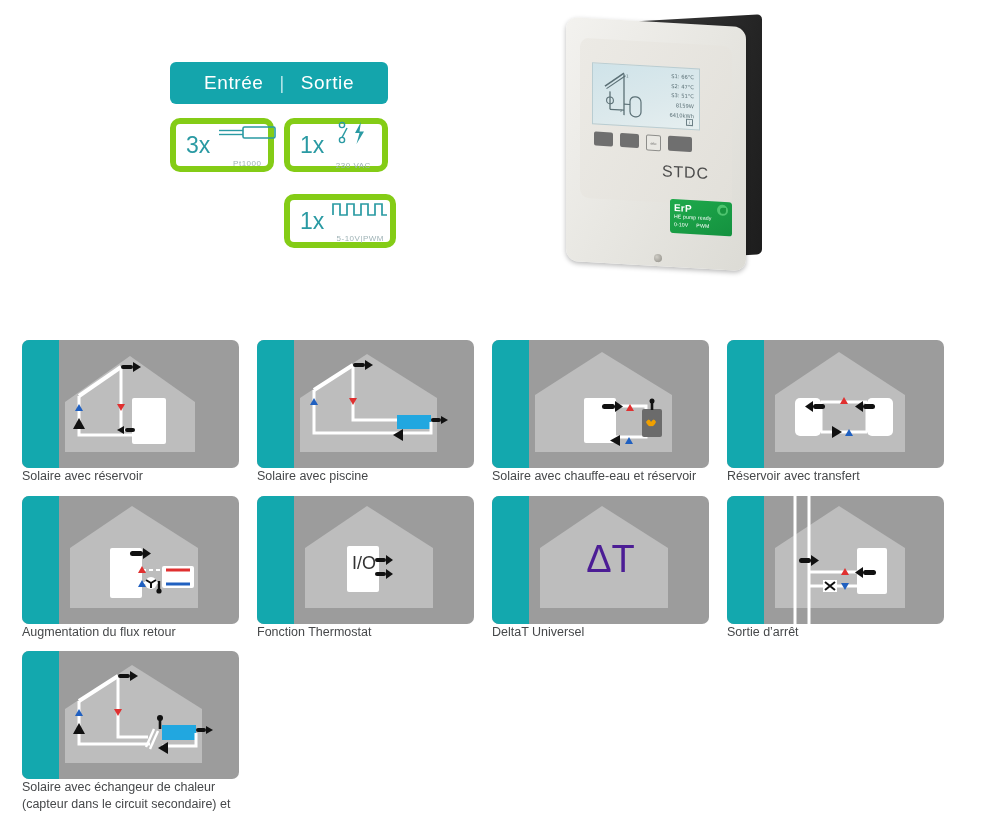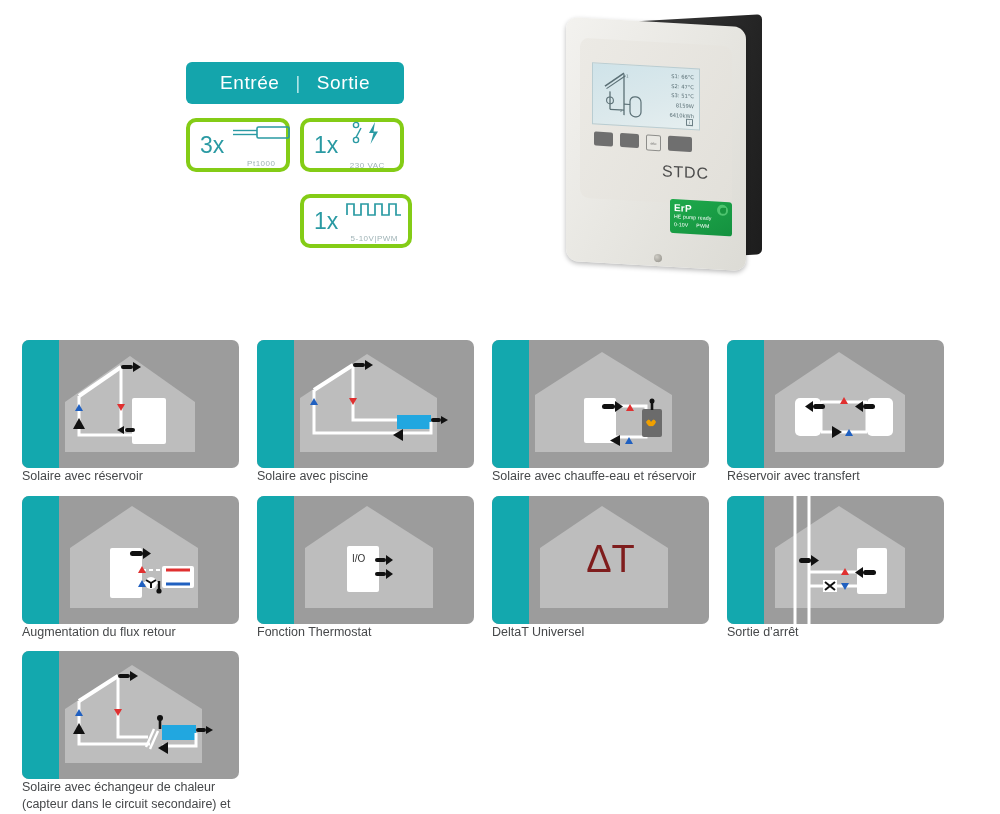--- a/index.html
+++ b/index.html
@@ -5,34 +5,34 @@
   * { box-sizing: border-box; margin: 0; padding: 0; }
   html, body {
     width: 1000px; height: 814px;
     background: #ffffff;
     font-family: "Liberation Sans", sans-serif;
     overflow: hidden;
   }
   .page { position: relative; width: 1000px; height: 814px; }
 
   
-  .spec-panel { position: absolute; left: 186px; top: 62px; width: 240px; }
+  .spec-panel { position: absolute; left: 170px; top: 62px; width: 240px; }
   .spec-header {
     width: 218px; height: 42px;
     background: #14a5ac;
     border-radius: 6px;
     display: flex; align-items: center; justify-content: center;
     gap: 16px;
     color: #ffffff; font-size: 19px; letter-spacing: .6px;
   }
   .spec-header .divider { color: #bde9ec; font-size: 18px; }
   .spec-boxes { margin-top: 14px; position: relative; height: 140px; }
   .spec-box {
     position: absolute;
-    border: 4px solid #84cc16;
+    border: 6px solid #84cc16;
     border-radius: 10px;
     background: #ffffff;
     display: flex; align-items: center; gap: 7px;
     padding: 0 10px;
   }
   .spec-box.b1 { left: 0px;  top: 0px;  width: 104px; height: 54px; }
   .spec-box.b2 { left: 114px; top: 0px;  width: 104px; height: 54px; }
   .spec-box.b3 { left: 114px; top: 76px; width: 112px; height: 54px; }
   .qty { color: #2a9aa3; font-size: 23px; font-weight: 400; line-height: 1; }
   .sym { display: flex; flex-direction: column; align-items: center; gap: 16px; }
@@ -387,32 +387,32 @@
           <svg width="217" height="128" viewBox="0 0 217 128">
             <path d="M48 52 L110 10 L176 52 L176 112 L48 112 Z" fill="#bdbdbd"></path>
             <rect x="90" y="50" width="32" height="46" rx="2" fill="#fff"></rect>
             <g fill="#111">
               <rect x="118" y="62" width="11" height="4" rx="2"></rect>
                 <polygon points="129,59 136,64 129,69"></polygon>
               <rect x="118" y="76" width="11" height="4" rx="2"></rect>
                 <polygon points="129,73 136,78 129,83"></polygon>
             </g>
           </svg>
-          <div style="position:absolute;left:95px;top:57px;font-size:10px;color:#333;">I/O</div>
+          <div style="position:absolute;left:95px;top:57px;font-size:18px;color:#333;">I/O</div>
         </div>
         <div class="caption">Fonction Thermostat</div>
       </div>
 
       <div class="card">
         <div class="thumb">
           <div class="teal-strip"></div>
           <svg width="217" height="128" viewBox="0 0 217 128">
             <path d="M48 52 L110 10 L176 52 L176 112 L48 112 Z" fill="#bdbdbd"></path>
           </svg>
-          <div style="position:absolute;left:0;top:0;width:217px;height:128px;display:flex;align-items:center;justify-content:center;font-size:38px;color:#7f1d1d;padding-left:20px;">ΔT</div>
+          <div style="position:absolute;left:0;top:0;width:217px;height:128px;display:flex;align-items:center;justify-content:center;font-size:38px;color:#4c1d95;padding-left:20px;">ΔT</div>
         </div>
         <div class="caption">DeltaT Universel</div>
       </div>
 
       <div class="card">
         <div class="thumb">
           <div class="teal-strip"></div>
           <svg width="217" height="128" viewBox="0 0 217 128">
             <path d="M48 52 L112 10 L178 52 L178 112 L48 112 Z" fill="#bdbdbd"></path>
             <path d="M68 0 L68 128 M82 0 L82 128" stroke="#fff" stroke-width="3"></path>

